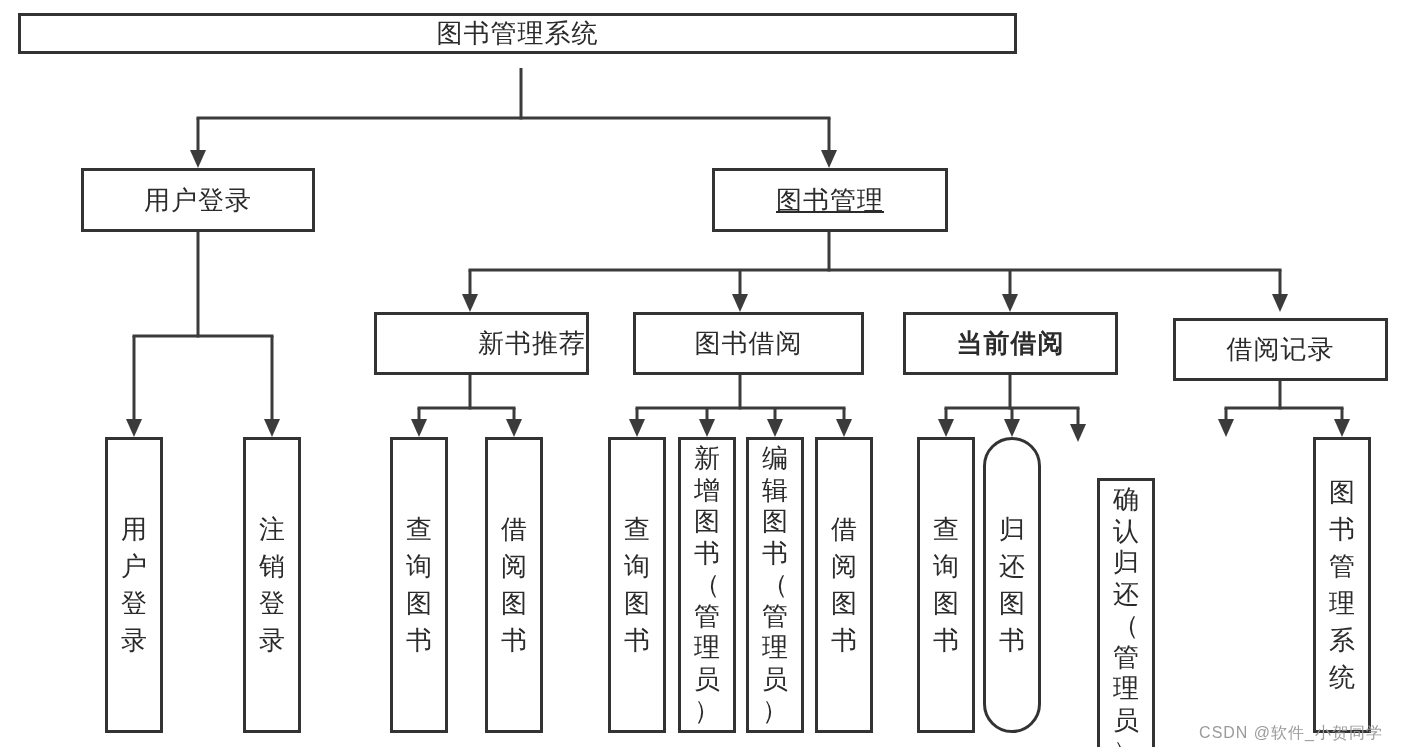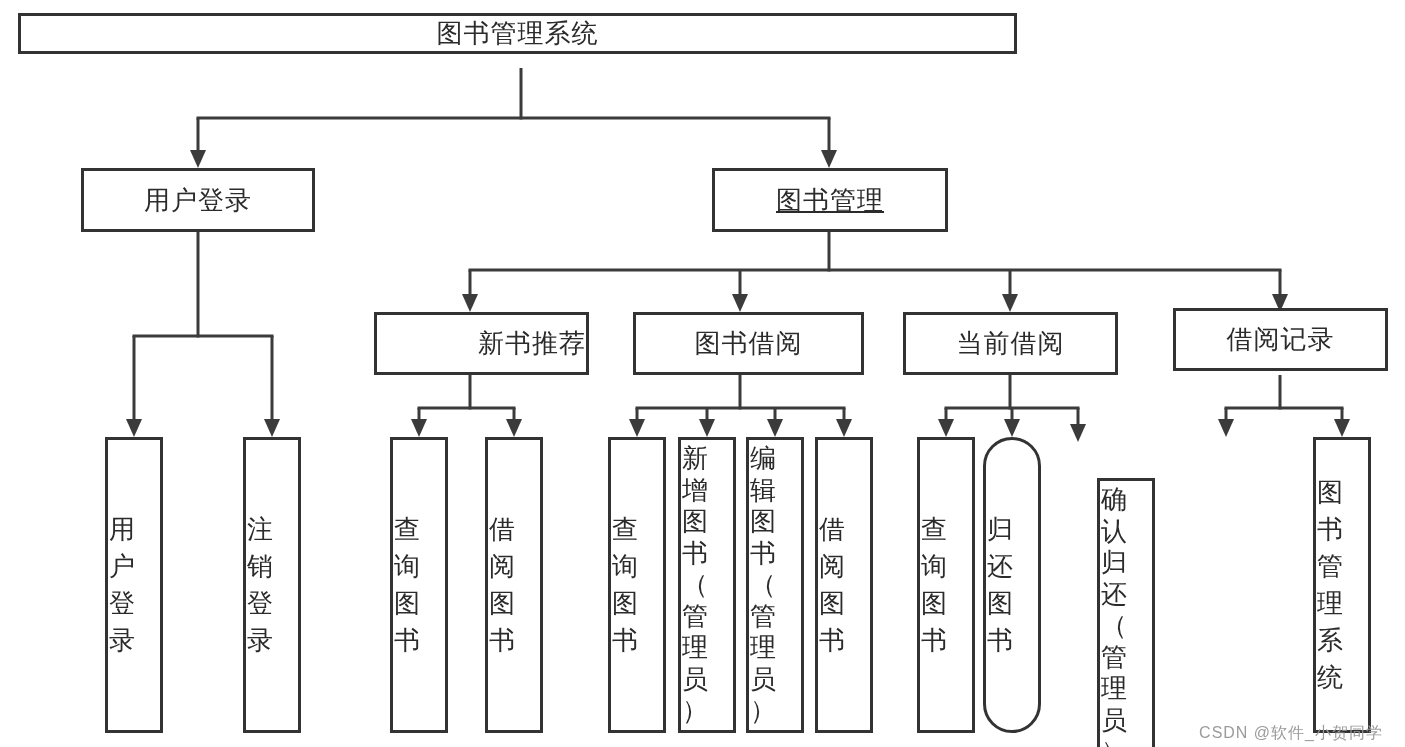--- a/index.html
+++ b/index.html
@@ -23,21 +23,21 @@
   .hbox{
     position:absolute;box-sizing:border-box;z-index:1;
     border:3px solid var(--border);background:var(--background);
     display:flex;align-items:center;justify-content:center;
     font-size:26px;color:var(--text);letter-spacing:1px;
   }
   .vbox{
     position:absolute;box-sizing:border-box;z-index:1;
     border:3px solid var(--border);background:var(--background);
     width:58px;height:296px;top:437px;
-    display:flex;align-items:center;justify-content:flex-start;
+    display:flex;align-items:center;justify-content:center;
   }
   .vlabel{
     width:28px;
     font-size:26px;line-height:1.42;color:var(--text);
     text-align:center;
     word-break:break-all;overflow-wrap:anywhere;line-break:anywhere;
   }
   .vlabel.tight{line-height:1.21;}
   .watermark{
     position:absolute;right:22px;bottom:3px;z-index:5;
@@ -125,24 +125,24 @@
   <div class="hbox" style="left:712px;top:168px;width:236px;height:64px;text-decoration:underline;">
     <span>图书管理</span>
   </div>
 
   <div class="hbox" style="left:374px;top:312px;width:215px;height:63px;justify-content:flex-end;">
     <span>新书推荐</span>
   </div>
   <div class="hbox" style="left:633px;top:312px;width:231px;height:63px;">
     <span>图书借阅</span>
   </div>
-  <div class="hbox" style="left:903px;top:312px;width:215px;height:63px;">
+  <div class="hbox" style="left:903px;top:312px;width:215px;height:63px;font-weight:bold;">
     <span>当前借阅</span>
   </div>
-  <div class="hbox" style="left:1173px;top:308px;width:215px;height:63px;">
+  <div class="hbox" style="left:1173px;top:318px;width:215px;height:63px;">
     <span>借阅记录</span>
   </div>
 
   <div class="vbox" style="left:105px;">
     <span class="vlabel">用户登录</span>
   </div>
   <div class="vbox" style="left:243px;">
     <span class="vlabel">注销登录</span>
   </div>
 

